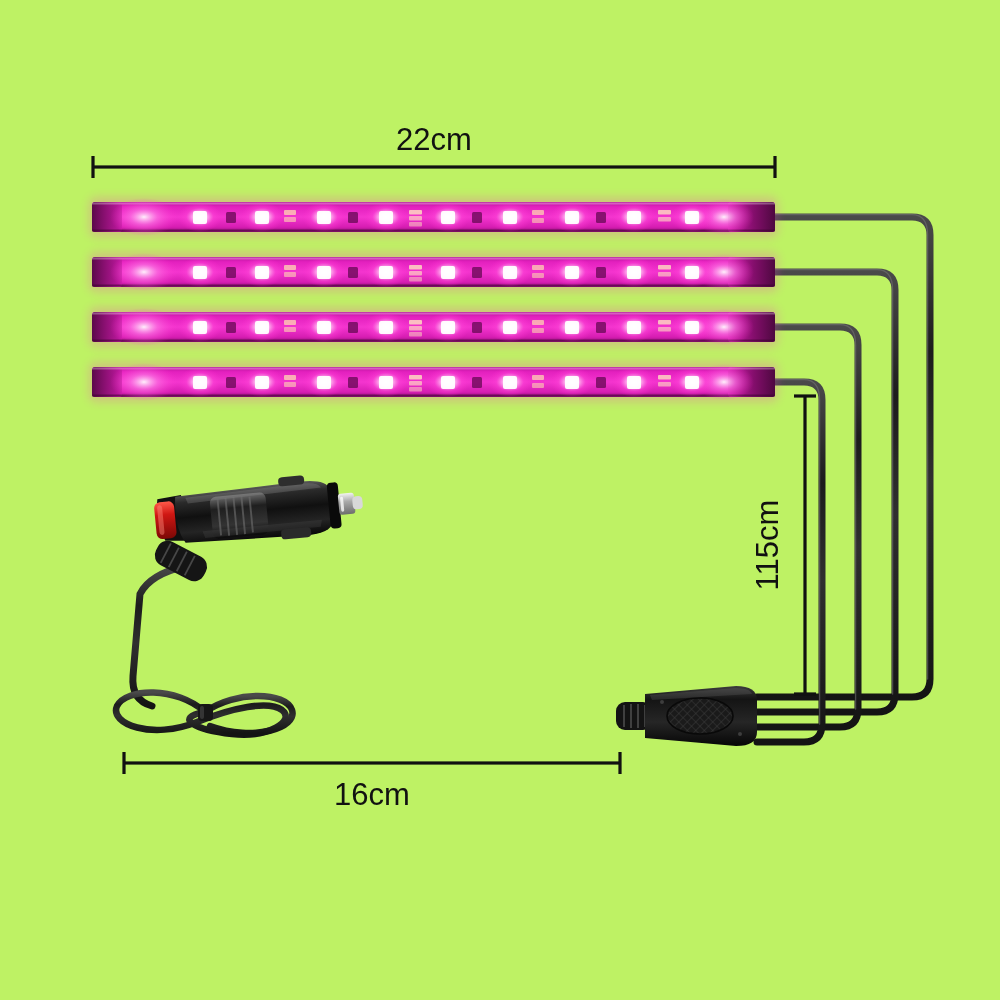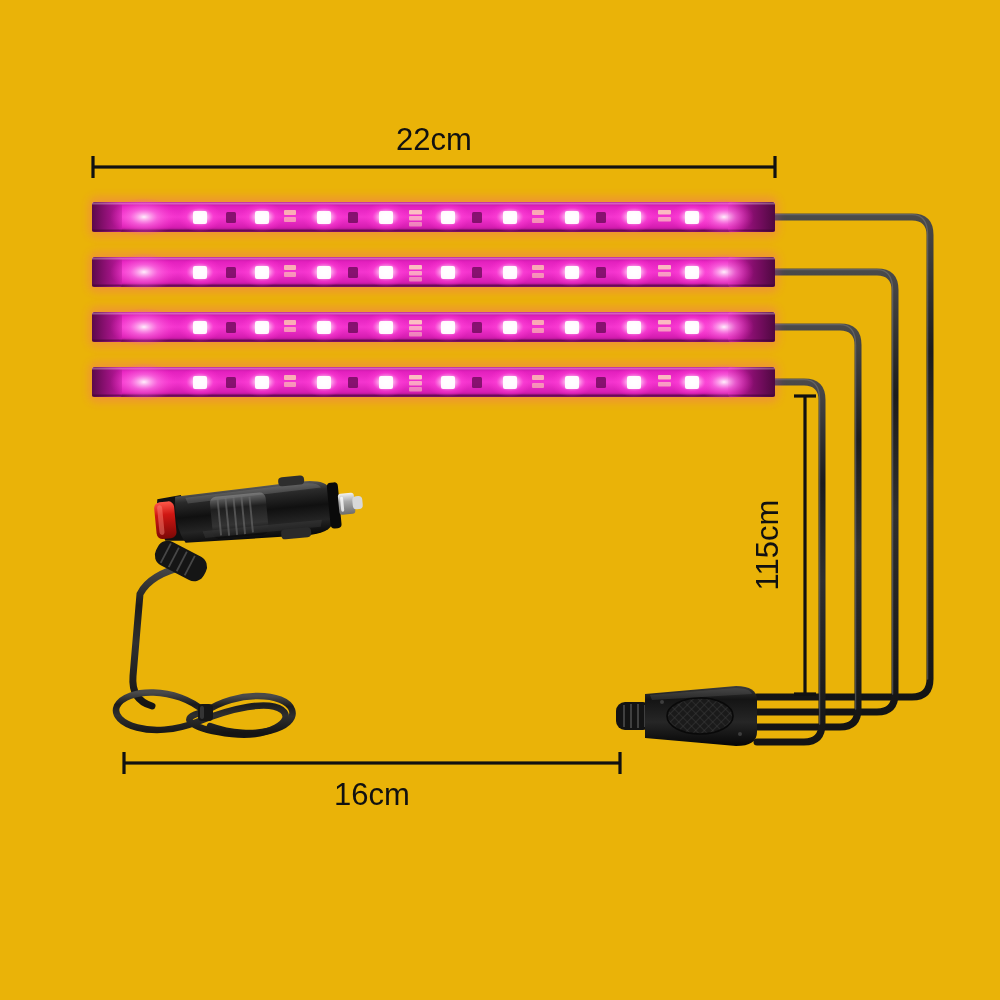--- a/index.html
+++ b/index.html
@@ -8,21 +8,21 @@
     padding: 0;
     background: #ffffff;
   }
   body {
     font-family: "Liberation Sans", sans-serif;
   }
   #stage {
     position: relative;
     width: 1000px;
     height: 1000px;
-    background: #eab308;
+    background: #bef264;
     overflow: hidden;
   }
   #diagram-svg {
     position: absolute;
     left: 0;
     top: 0;
     width: 1000px;
     height: 1000px;
     display: block;
   }

